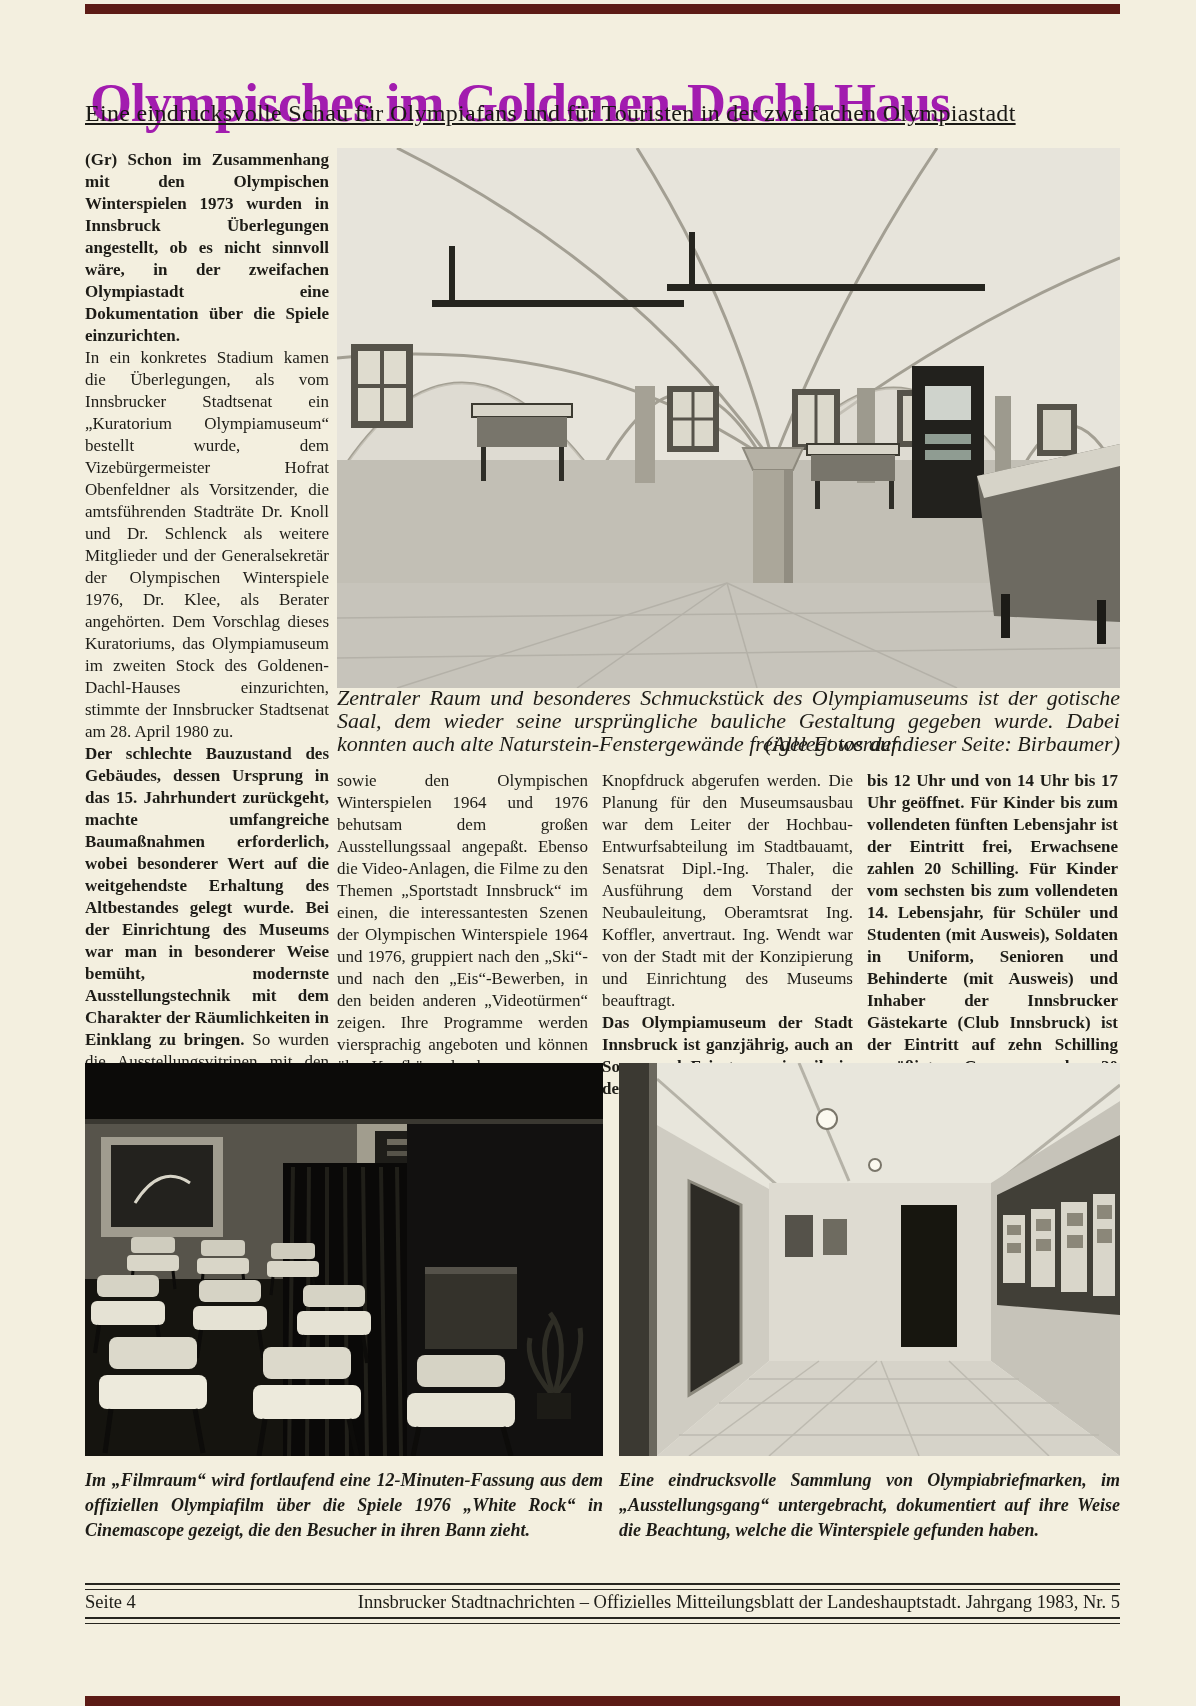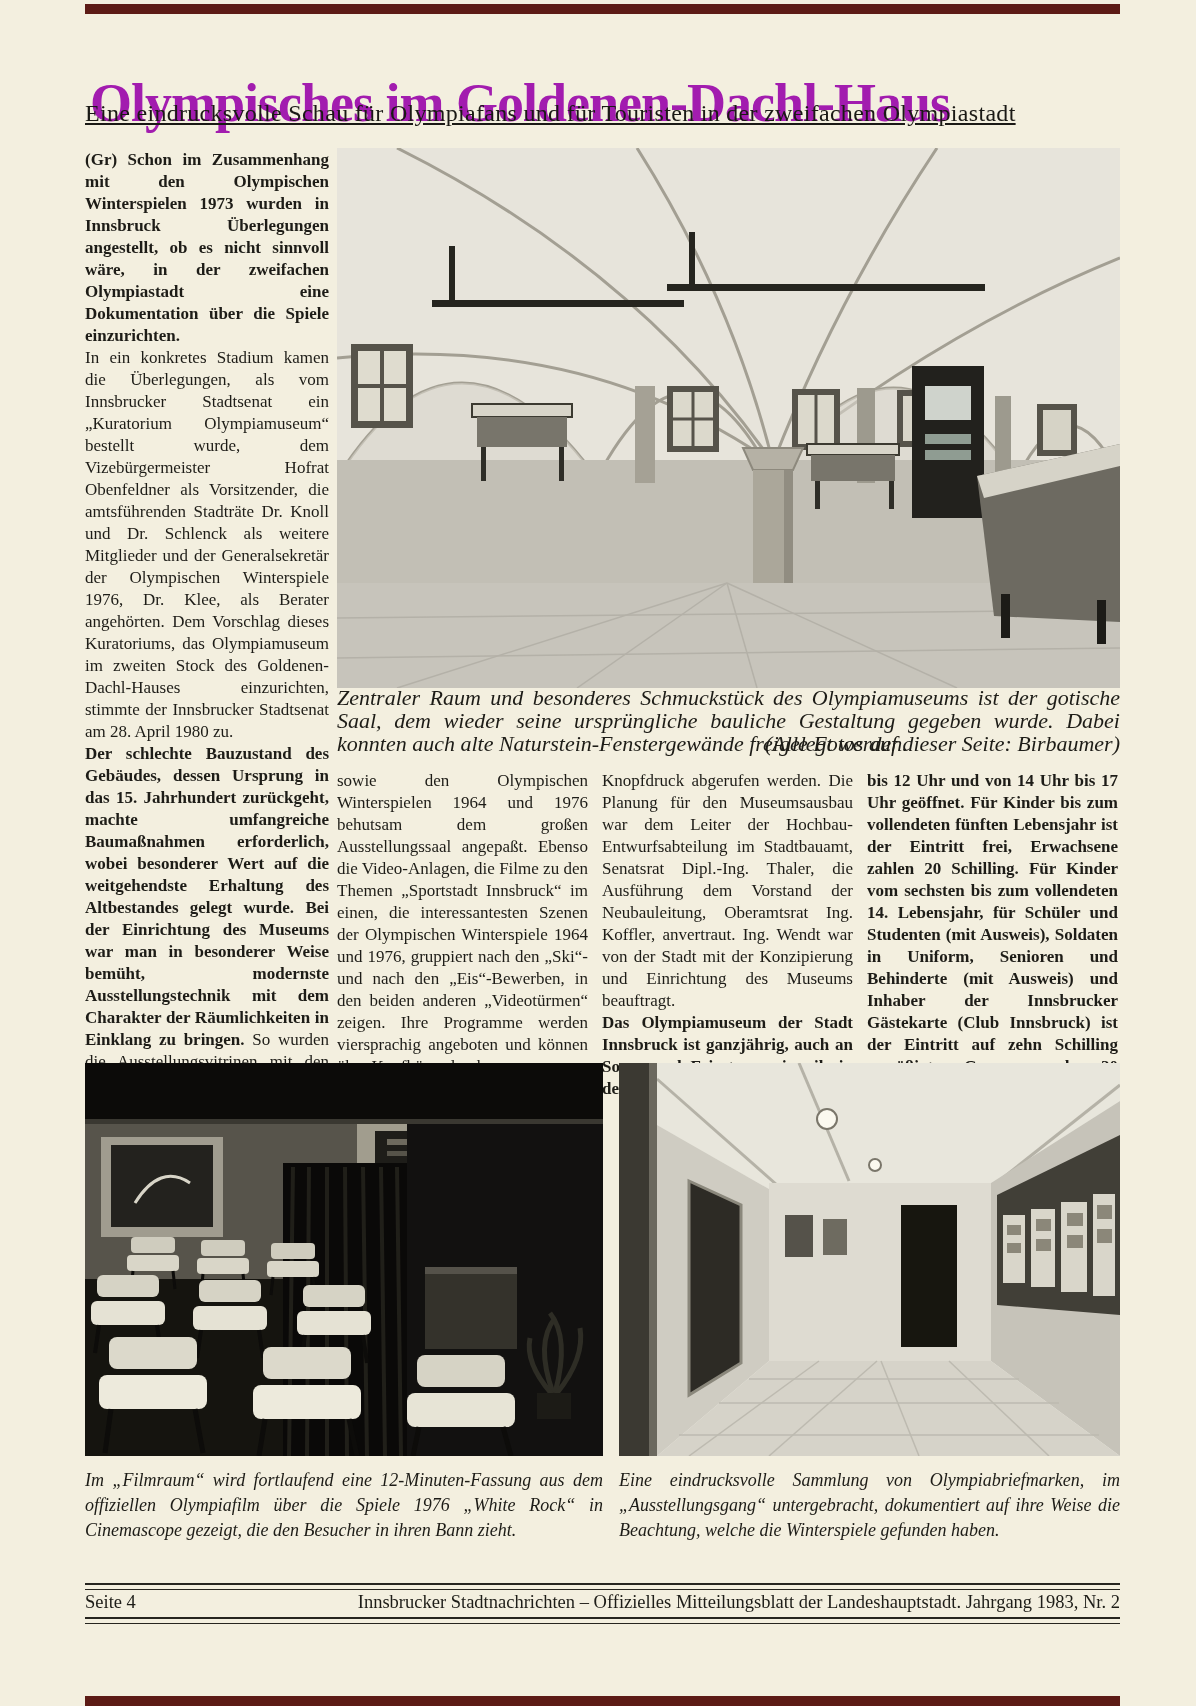--- a/index.html
+++ b/index.html
@@ -17,21 +17,21 @@
   .photo{position:absolute;background:#cfccc3;box-shadow:0 0 0 1px #8d8a80 inset;}
   .photo svg{display:block;}
   .main-photo{left:337px;top:148px;width:783px;height:540px;}
   .caption-main{position:absolute;left:337px;top:686px;width:783px;font-size:22px;line-height:23px;font-style:italic;text-align:justify;}
   .caption-main .credit{position:absolute;right:0;bottom:0;font-style:italic;background:transparent;}
   .cols{position:absolute;top:770px;left:337px;width:783px;display:flex;gap:14px;}
   .cols .col{width:251px;}
   .cols p{margin:0;}
   .photo-left{left:85px;top:1063px;width:518px;height:393px;}
   .photo-right{left:619px;top:1063px;width:501px;height:393px;}
-  .caption-b{position:absolute;top:1468px;font-size:18px;line-height:25px;font-style:italic;font-weight:normal;text-align:justify;}
+  .caption-b{position:absolute;top:1468px;font-size:18px;line-height:25px;font-style:italic;font-weight:bold;text-align:justify;}
   .caption-left{left:85px;width:518px;}
   .caption-right{left:619px;width:501px;}
   .drule{position:absolute;left:85px;width:1035px;height:4px;border-top:2px solid #26251f;border-bottom:1px solid #26251f;}
   .footer-row{position:absolute;left:85px;top:1592px;width:1035px;display:flex;justify-content:space-between;font-size:18.5px;gap:24px;}
 </style>
 </head>
 <body>
 
 <div class="page">
 
@@ -326,19 +326,19 @@
       </g>
     </svg>
   </div>
 
   <div class="caption-b caption-left">Im „Filmraum“ wird fortlaufend eine 12-Minuten-Fassung aus dem offiziellen Olympiafilm über die Spiele 1976 „White Rock“ in Cinemascope gezeigt, die den Besucher in ihren Bann zieht.</div>
   <div class="caption-b caption-right">Eine eindrucksvolle Sammlung von Olympiabriefmarken, im „Ausstellungsgang“ untergebracht, dokumentiert auf ihre Weise die Beachtung, welche die Winterspiele gefunden haben.</div>
 
   <div class="drule" style="top:1583px;"></div>
   <div class="footer-row">
     <span>Seite 4</span>
-    <span>Innsbrucker Stadtnachrichten – Offizielles Mitteilungsblatt der Landeshauptstadt. Jahrgang 1983, Nr. 2</span>
+    <span>Innsbrucker Stadtnachrichten – Offizielles Mitteilungsblatt der Landeshauptstadt. Jahrgang 1983, Nr. 5</span>
   </div>
   <div class="drule" style="top:1617px;"></div>
 
   <div class="bar bottom"></div>
 
 </div>
 
 </body></html>

